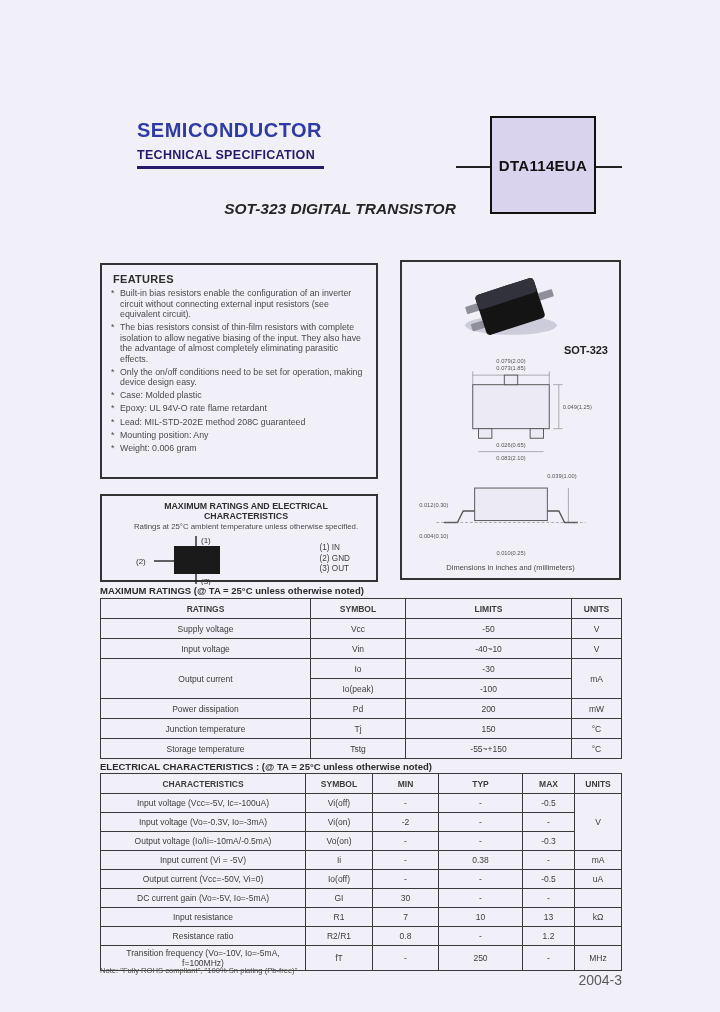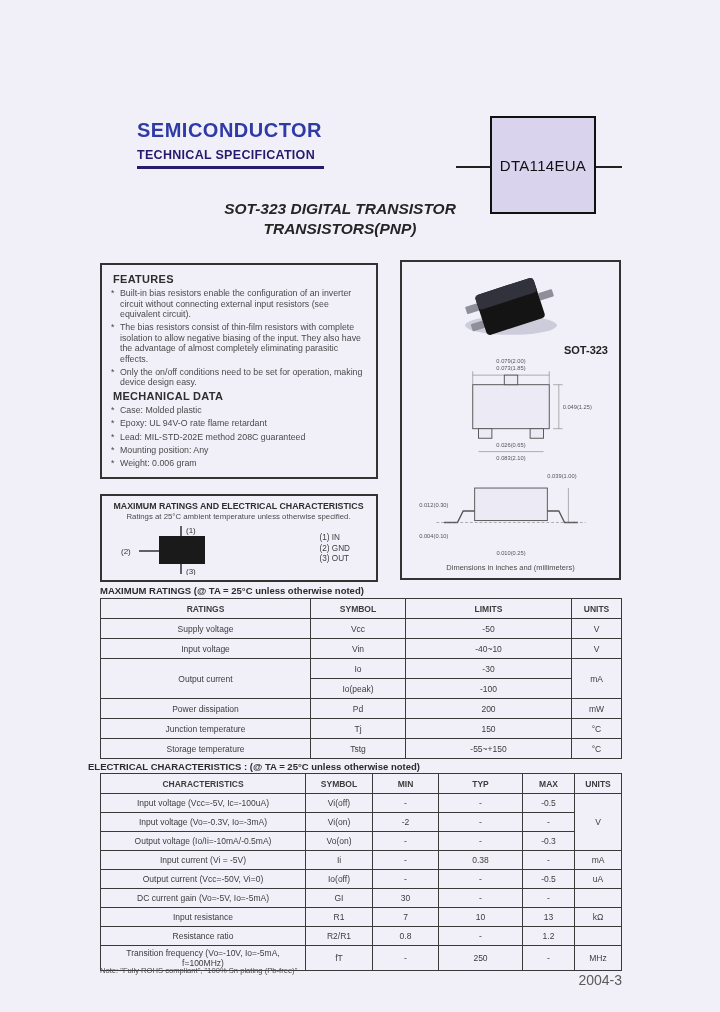--- a/index.html
+++ b/index.html
@@ -26,50 +26,50 @@
   .logo-row{display:flex;align-items:center;gap:7px;}
   .brand{font-size:27px;font-weight:bold;color:var(--brand-dark);letter-spacing:1px;}
   .division{font-size:20px;font-weight:bold;color:var(--brand-blue);letter-spacing:0.5px;margin-top:2px;}
   .tagline-wrap{width:187px;border-bottom:3px solid var(--navy);padding-bottom:3px;margin-top:3px;}
   .tagline{font-size:12.5px;font-weight:bold;color:var(--navy);letter-spacing:0.3px;}
 
   .pn-line{left:456px;top:166px;width:166px;height:2px;background:#222;}
   .pn-box{
     left:490px;top:116px;width:106px;height:98px;background:var(--part-box-bg);
     border:2px solid #111;display:flex;align-items:center;justify-content:center;
-    font-weight:normal;font-size:15px;color:#111;letter-spacing:0.3px;
+    font-weight:bold;font-size:15px;color:#111;letter-spacing:0.3px;
   }
 
   .doc-title{left:140px;top:199px;width:400px;text-align:center;font-weight:bold;font-style:italic;font-size:15.5px;color:#252525;line-height:1.32;}
 
   
   .features-box{left:100px;top:263px;width:278px;height:216px;border:2px solid var(--line);padding:6px 9px 4px 9px;}
   .sec-heading{font-size:11px;font-weight:bold;color:#2e2e2e;letter-spacing:0.3px;margin:2px 0 3px 2px;}
   .bullet-item{display:flex;font-size:8.8px;line-height:1.2;color:#4a4a4a;margin-bottom:2.5px;}
   .bullet-item .marker{width:9px;flex:none;text-align:left;}
   .bullet-item .btxt{flex:1;}
 
   .package-box{left:400px;top:260px;width:221px;height:320px;border:2px solid var(--line);display:flex;flex-direction:column;align-items:center;padding:4px 2px 4px 2px;}
   .pkg-label{position:absolute;right:11px;top:82px;font-size:11px;font-weight:bold;color:#222;}
   .dims-note{margin-top:auto;font-size:7.5px;color:#4a4a4a;padding-bottom:2px;}
   .dim-svg text{font-family:"Liberation Sans",sans-serif;font-size:6px;fill:#555;}
   .dim-svg .dline{stroke:#777;stroke-width:0.6;}
   .dim-svg .body{stroke:#555;stroke-width:1;fill:#eceaf4;}
 
-  .ratings-box{left:100px;top:494px;width:278px;height:88px;border:2px solid var(--line);padding:5px 6px 2px 5px;}
+  .ratings-box{left:100px;top:494px;width:278px;height:88px;border:2px solid var(--line);padding:5px 6px 2px 20px;}
   .rb-heading{font-size:8.8px;font-weight:bold;text-align:center;color:#2e2e2e;}
   .rb-sub{font-size:7.8px;text-align:center;color:#4a4a4a;margin-top:1px;}
   .rb-row{display:flex;justify-content:space-between;align-items:center;padding:2px 20px 0 12px;}
   .pin-legend{font-size:8.2px;color:#3e3e3e;line-height:1.3;}
   .schem-svg text{font-family:"Liberation Sans",sans-serif;font-size:8px;fill:#333;}
 
   
   .tbl-title{font-size:9.5px;font-weight:bold;color:#2c2c2c;}
   .t1-title{left:100px;top:585px;}
-  .t2-title{left:88px;top:761px;}
+  .t2-title{left:100px;top:761px;}
   table.spec{border-collapse:collapse;table-layout:fixed;}
   table.spec th,table.spec td{
     border:1px solid #3a3a3a;font-size:8.5px;color:#3c3c3c;
     text-align:center;padding:2px 5px;overflow:hidden;
   }
   table.spec th{font-weight:bold;height:20px;}
   #max-ratings-table td{height:20px;}
   #elec-table td{height:19px;}
   td.al{text-align:left;padding-left:7px;}
   .t1{left:100px;top:598px;width:521px;}
@@ -88,40 +88,38 @@
   </div>
 </div>
 
 <div class="abs pn-line"></div>
 <div class="abs pn-box">
   <span>DTA114EUA</span>
 </div>
 
 <div class="abs doc-title">
   <div>SOT-323 DIGITAL TRANSISTOR</div>
-  <div>TRANSISTORS(PNP)</div>
 </div>
 
 <div class="abs features-box">
   <div class="sec-heading">FEATURES</div>
   <div id="features-list">
       <div class="bullet-item">
         <span class="marker">*</span>
         <span class="btxt">Built-in bias resistors enable the configuration of an inverter circuit without connecting external input resistors (see equivalent circuit).</span>
       </div>
       <div class="bullet-item">
         <span class="marker">*</span>
         <span class="btxt">The bias resistors consist of thin-film resistors with complete isolation to allow negative biasing of the input. They also have the advantage of almost completely eliminating parasitic effects.</span>
       </div>
       <div class="bullet-item">
         <span class="marker">*</span>
         <span class="btxt">Only the on/off conditions need to be set for operation, making device design easy.</span>
       </div>
     </div>
-  <div class="sec-heading">MECHANICAL DATA</div>
   <div id="mechanical-list">
       <div class="bullet-item">
         <span class="marker">*</span>
         <span class="btxt">Case: Molded plastic</span>
       </div>
       <div class="bullet-item">
         <span class="marker">*</span>
         <span class="btxt">Epoxy: UL 94V-O rate flame retardant</span>
       </div>
       <div class="bullet-item">

